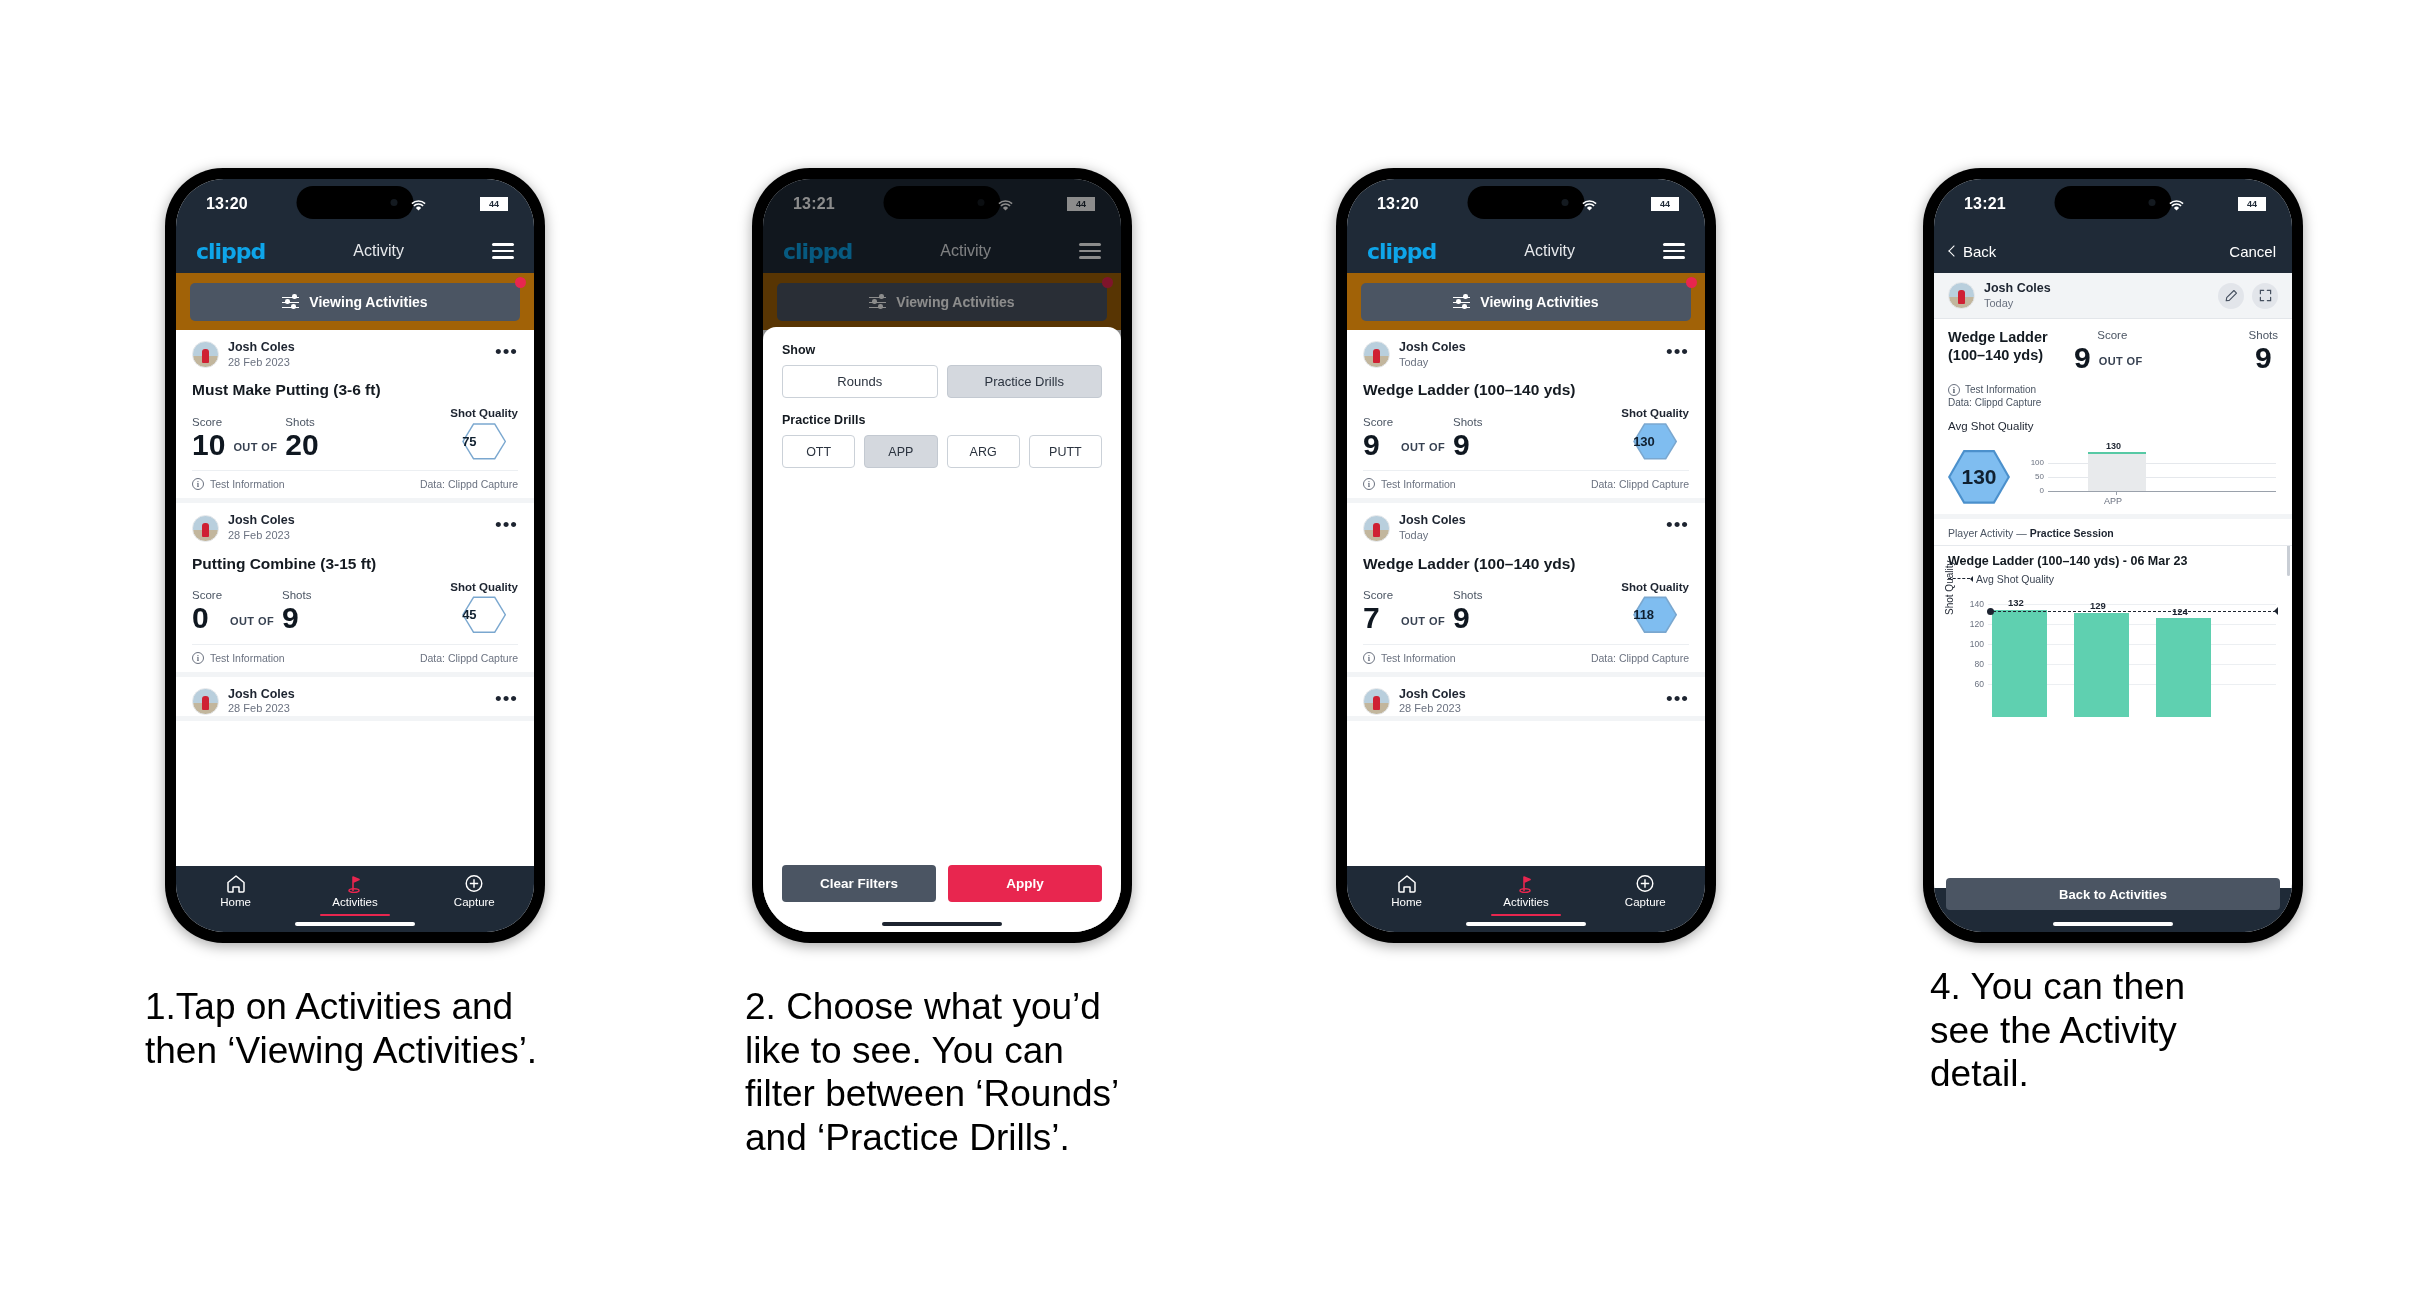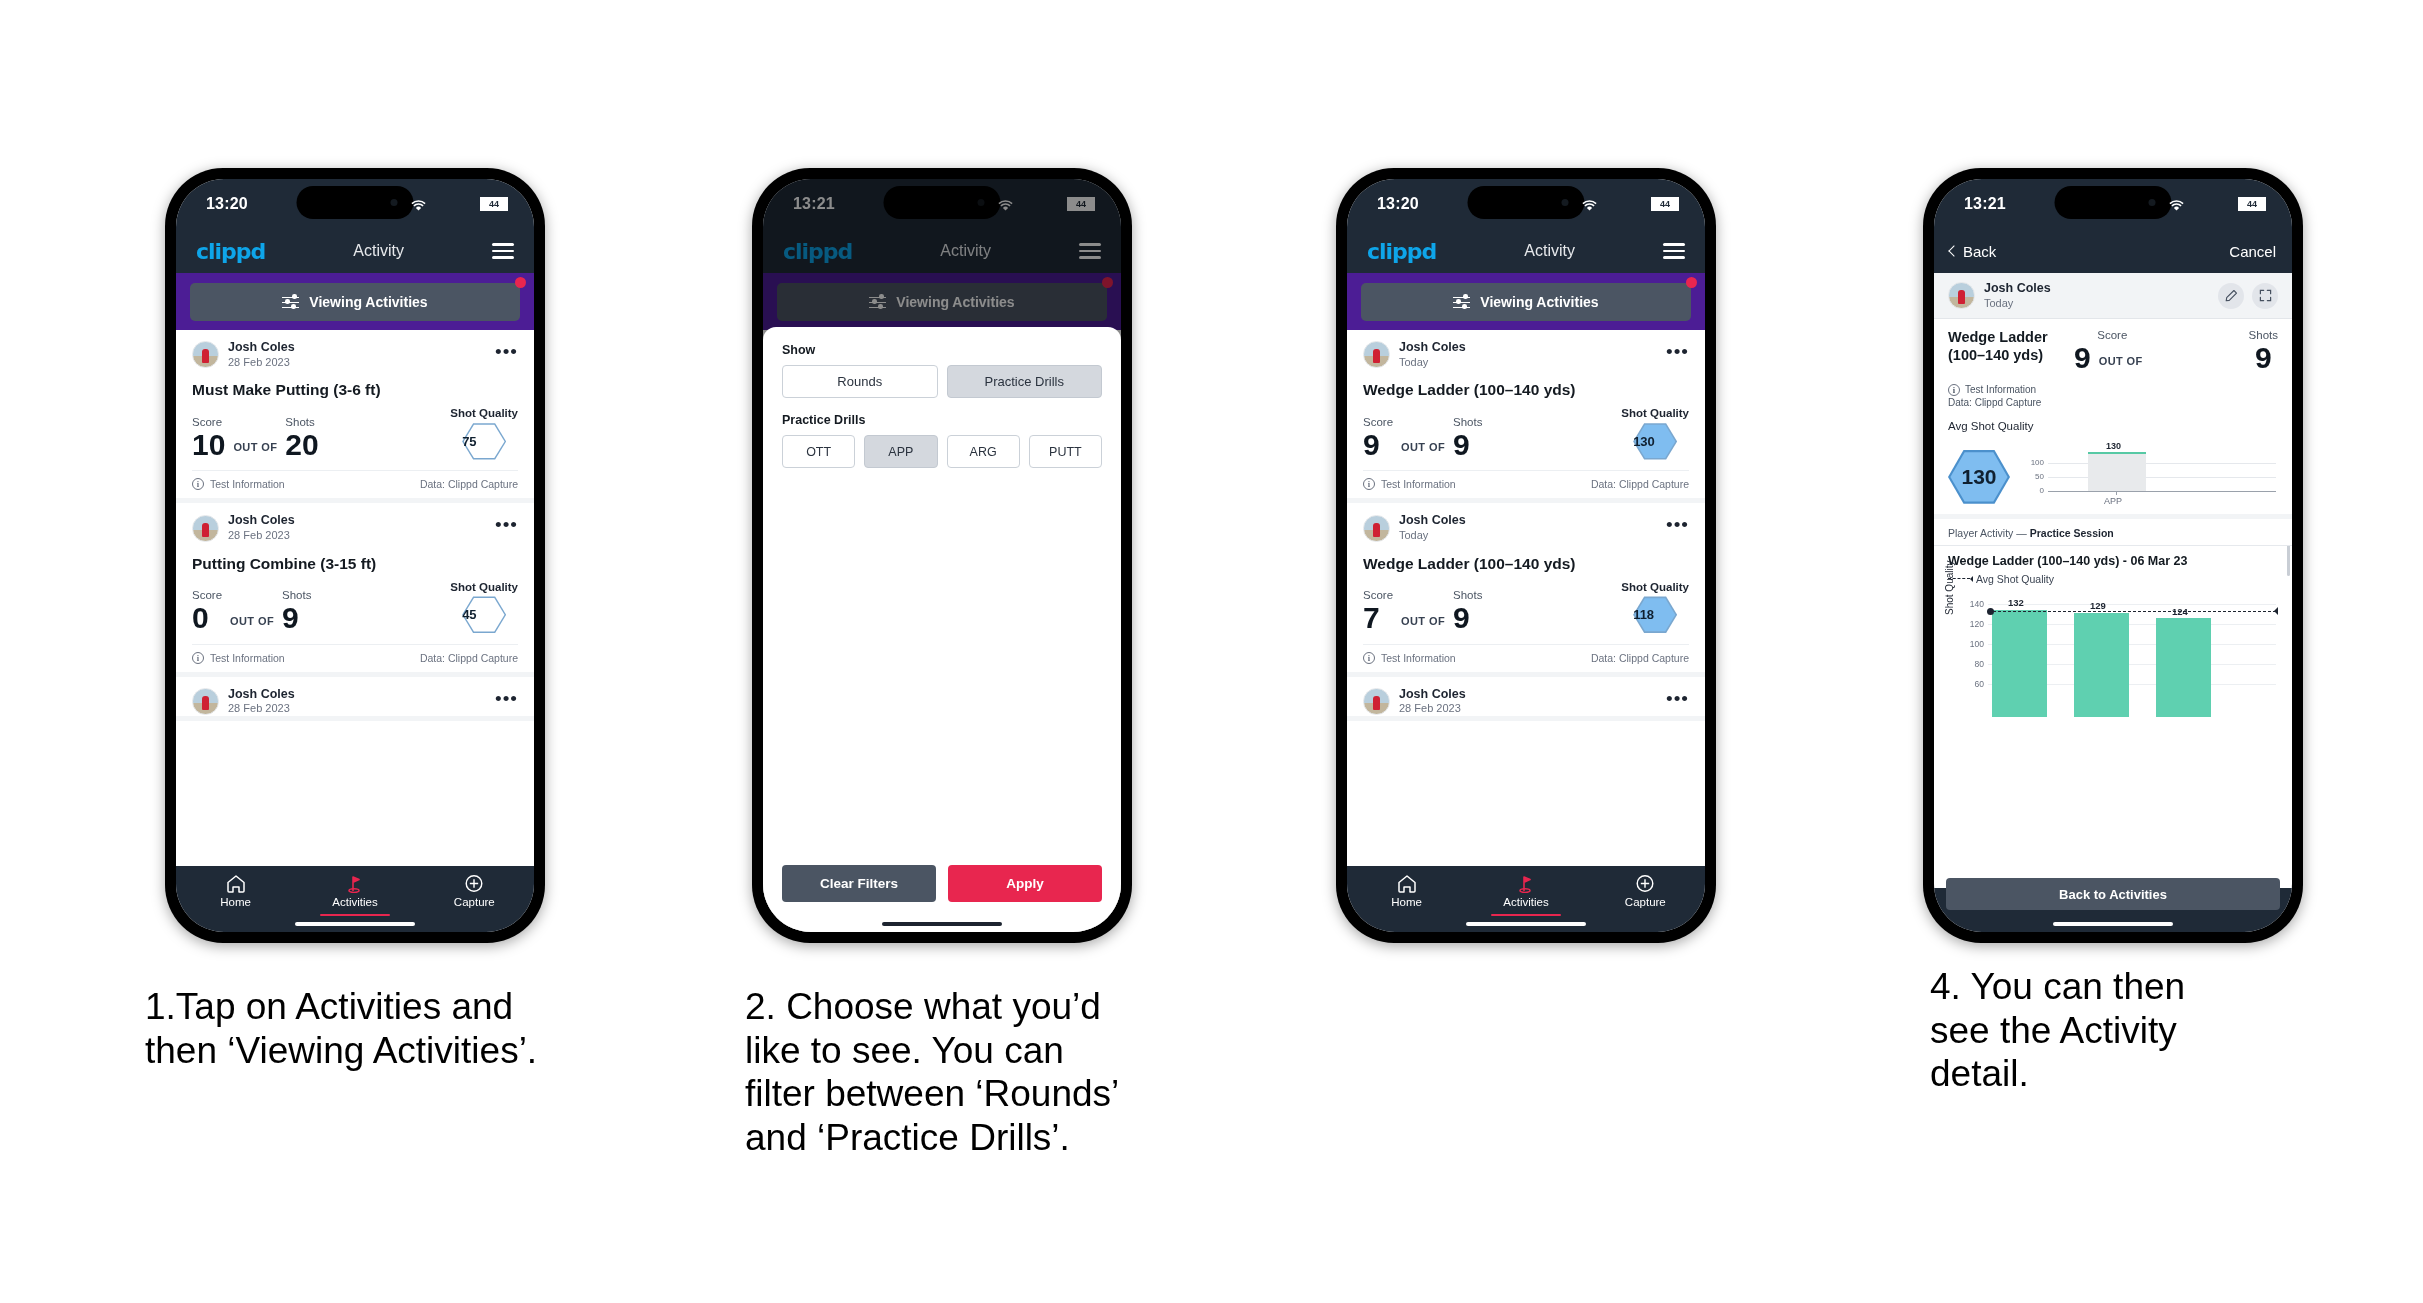--- a/index.html
+++ b/index.html
@@ -61,21 +61,21 @@
     height:44px; background:#1f2a37; color:#fff;
     display:flex; align-items:center; justify-content:space-between;
     padding:0 20px; flex:0 0 auto;
   }
   .logo { color:#0ea5e9; font-size:22px; font-weight:bold; letter-spacing:-1px; font-family:"DejaVu Sans", sans-serif; }
   .appbar-title { font-size:16px; color:#e7e9ec; }
   .burger { width:22px; display:flex; flex-direction:column; gap:4px; }
   .burger i { height:2.4px; background:#fff; border-radius:2px; display:block; }
 
   
-  .filterzone { background:#4c1d95; padding:10px 14px 9px; position:relative; flex:0 0 auto; }
+  .filterzone { background:#a16207; padding:10px 14px 9px; position:relative; flex:0 0 auto; }
   .viewbtn {
     background:#4b5563; color:#fff; height:38px; border-radius:5px;
     display:flex; align-items:center; justify-content:center; gap:10px;
     font-size:14px; font-weight:bold; position:relative;
   }
   .slider-icon { width:17px; height:15px; position:relative; }
   .slider-icon i { position:absolute; left:0; right:0; height:1.8px; background:#fff; }
   .slider-icon i:nth-child(1){ top:2px; } .slider-icon i:nth-child(2){ top:7px; } .slider-icon i:nth-child(3){ top:12px; }
   .slider-icon u { position:absolute; width:4.4px;height:4.4px;border-radius:50%;background:#fff;border:0; }
   .slider-icon u:nth-child(4){ top:-0.2px; left:10px; }

